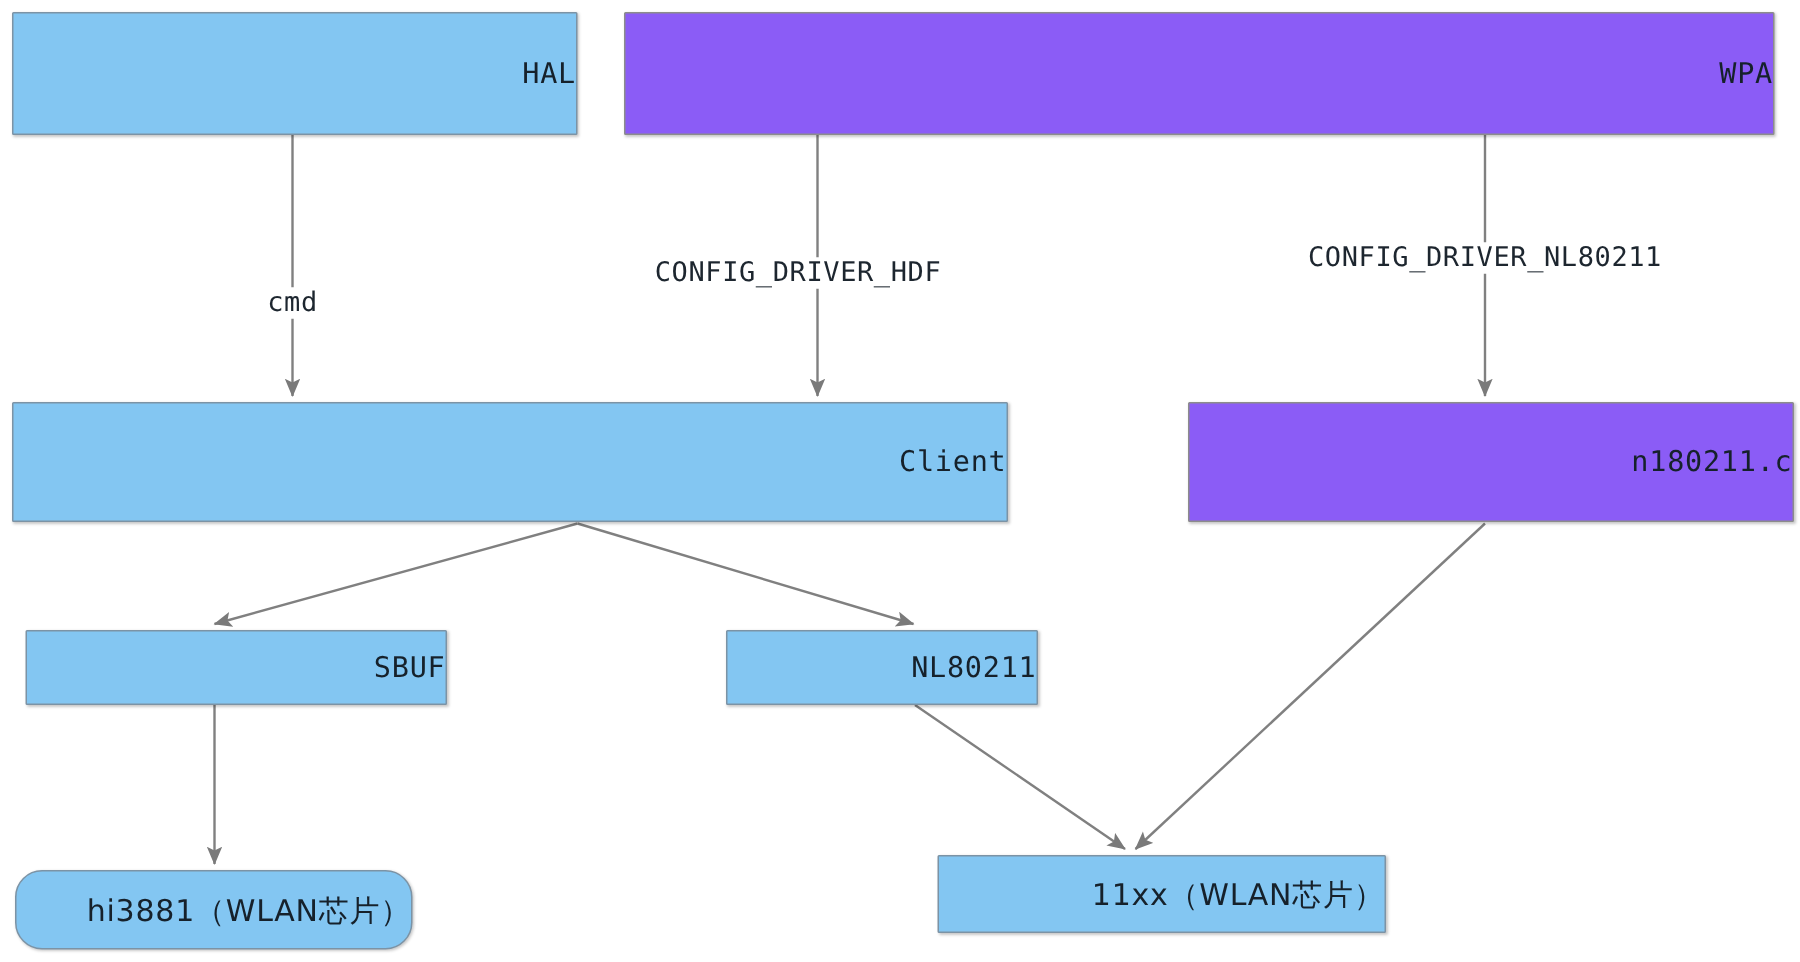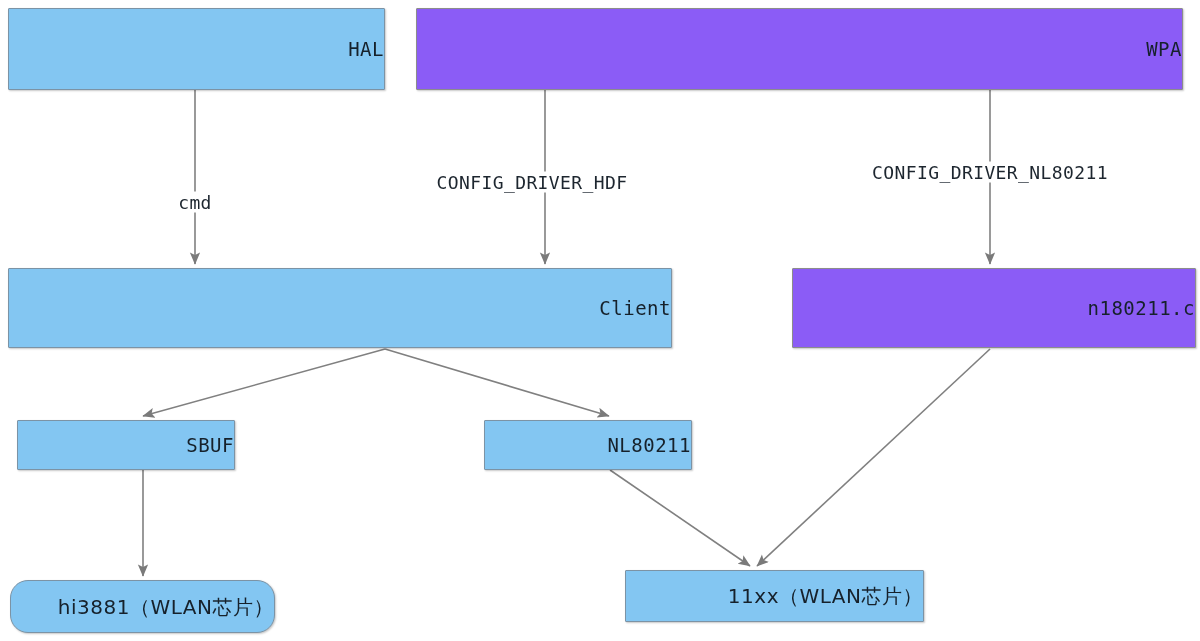--- a/index.html
+++ b/index.html
@@ -100,21 +100,21 @@
       </div>
       <div class="node gray" style="left: 416px; top: 8px; width: 767px; height: 82px;">
         <span class="node-label">WPA</span>
       </div>
       <div class="node blue" style="left: 8px; top: 268px; width: 664px; height: 80px;">
         <span class="node-label">Client</span>
       </div>
       <div class="node gray" style="left: 792px; top: 268px; width: 404px; height: 80px;">
         <span class="node-label">n180211.c</span>
       </div>
-      <div class="node blue" style="left: 17px; top: 420px; width: 218px; height: 50px;">
+      <div class="node blue" style="left: 17px; top: 420px; width: 281px; height: 50px;">
         <span class="node-label">SBUF</span>
       </div>
       <div class="node blue" style="left: 484px; top: 420px; width: 208px; height: 50px;">
         <span class="node-label">NL80211</span>
       </div>
       <div class="node blue" style="left: 10px; top: 580px; width: 265px; height: 53px; border-radius: 18px;">
         <span class="node-label cjk">hi3881（WLAN芯片）</span>
       </div>
       <div class="node blue" style="left: 625px; top: 570px; width: 299px; height: 52px;">
         <span class="node-label cjk">11xx（WLAN芯片）</span>

